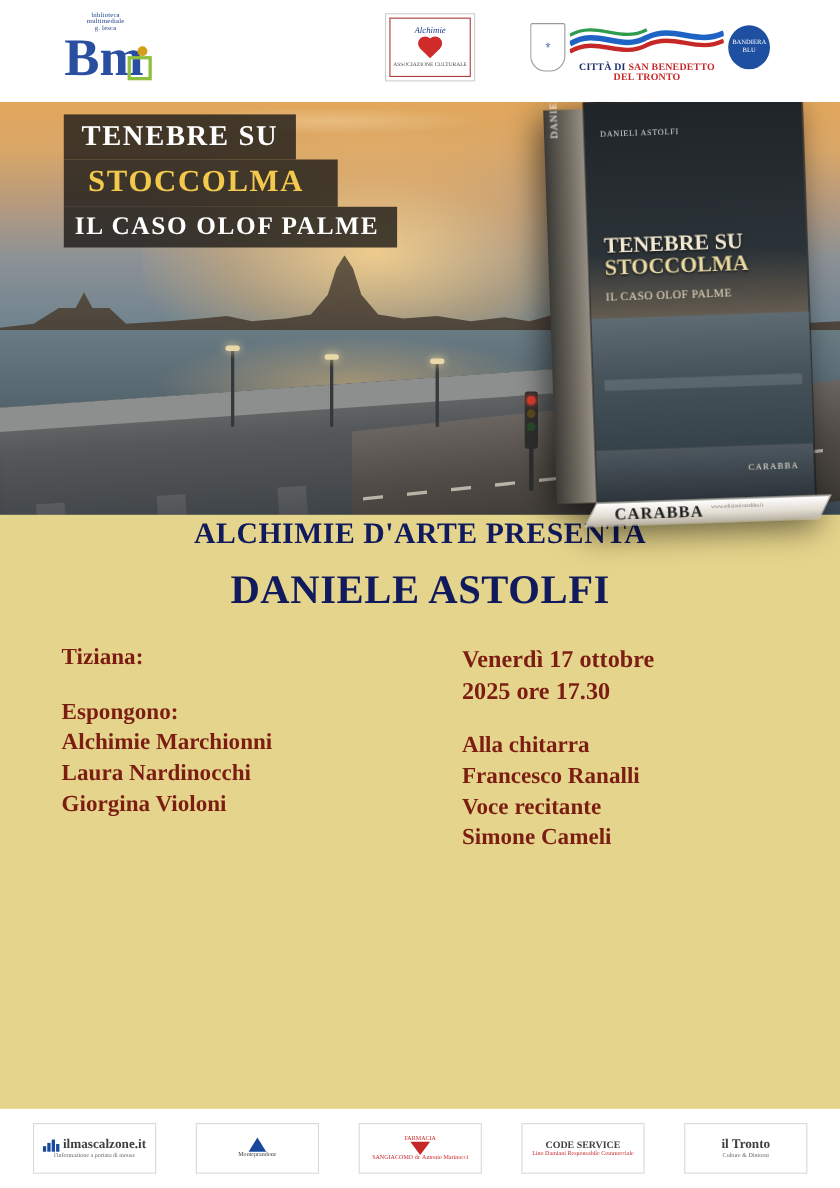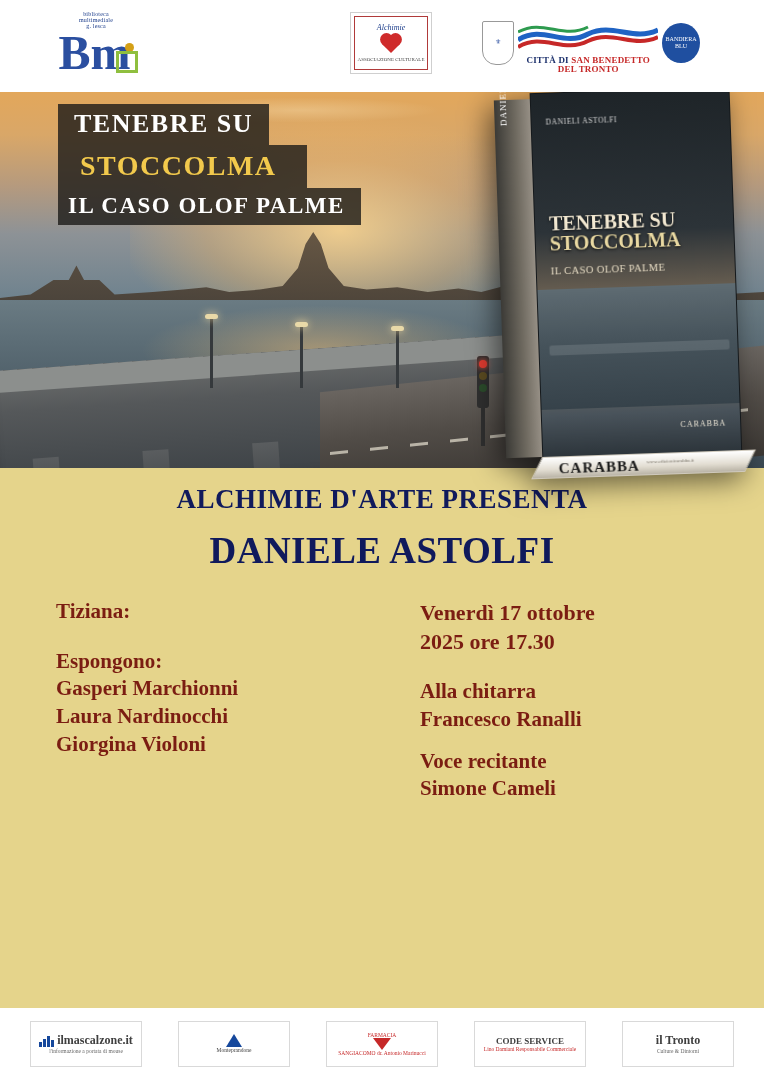--- a/index.html
+++ b/index.html
@@ -278,21 +278,21 @@
     position: absolute; left: 0; top: 468px; width: 764px; height: 540px;
     background: #e5d48b;
     z-index: 2;
   }
   .presenta {
     text-align: center;
     color: #101a5c;
     font-weight: bold;
     font-size: 27px;
     letter-spacing: .5px;
-    margin-top: 16px;
+    margin-top: 2px;
   }
   .author {
     text-align: center;
     color: #101a5c;
     font-weight: bold;
     font-size: 37px;
     letter-spacing: .5px;
     margin-top: 14px;
   }
   .cols {
@@ -304,21 +304,21 @@
   .col-right { width: 50%; padding-left: 34px; }
   .lbl {
     color: #7b1d12;
     font-weight: bold;
     font-size: 21px;
     line-height: 1.32;
   }
   .lbl.big { font-size: 22px; }
   .name-list { margin-top: 0; }
   .gap-top { margin-top: 22px; }
-  .gap-top-sm { margin-top: 14px; }
+  .gap-top-sm { }
 
   .footer {
     position: absolute; left: 0; top: 900px; width: 764px; text-align: center;
   }
   .f1 {
     color: #101a5c; font-weight: bold; font-size: 17.5px; letter-spacing: .1px;
   }
   .f2 {
     color: #101a5c; font-weight: bold; font-size: 17px; margin-top: 12px;
   }
@@ -468,21 +468,21 @@
 </div>
 
 <div class="body-wrap">
   <div class="presenta">ALCHIMIE D'ARTE PRESENTA</div>
   <div class="author">DANIELE ASTOLFI</div>
 
   <div class="cols">
     <div class="col-left">
       <div class="lbl">Tiziana:</div>
       <div class="lbl gap-top">Espongono:</div>
-      <div class="lbl name-list">Gasperi Marchionni</div>
+      <div class="lbl name-list">Alchimie Marchionni</div>
       <div class="lbl name-list">Laura Nardinocchi</div>
       <div class="lbl name-list">Giorgina Violoni</div>
     </div>
 
     <div class="col-right">
       <div class="lbl big">Venerdì 17 ottobre</div>
       <div class="lbl big">2025 ore 17.30</div>
       <div class="lbl gap-top">Alla chitarra</div>
       <div class="lbl">Francesco Ranalli</div>
       <div class="lbl gap-top-sm">Voce recitante</div>

